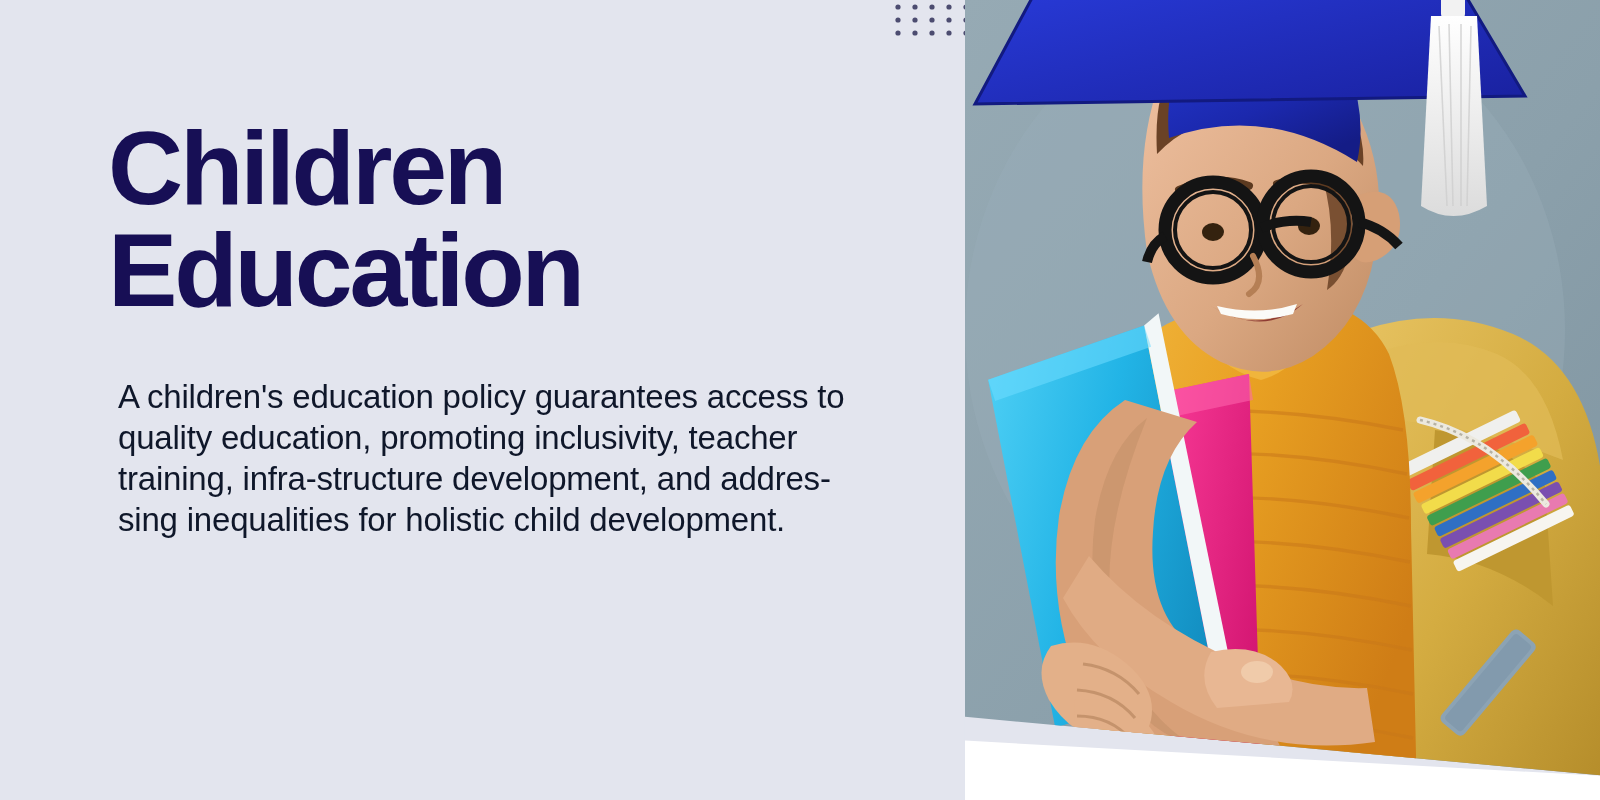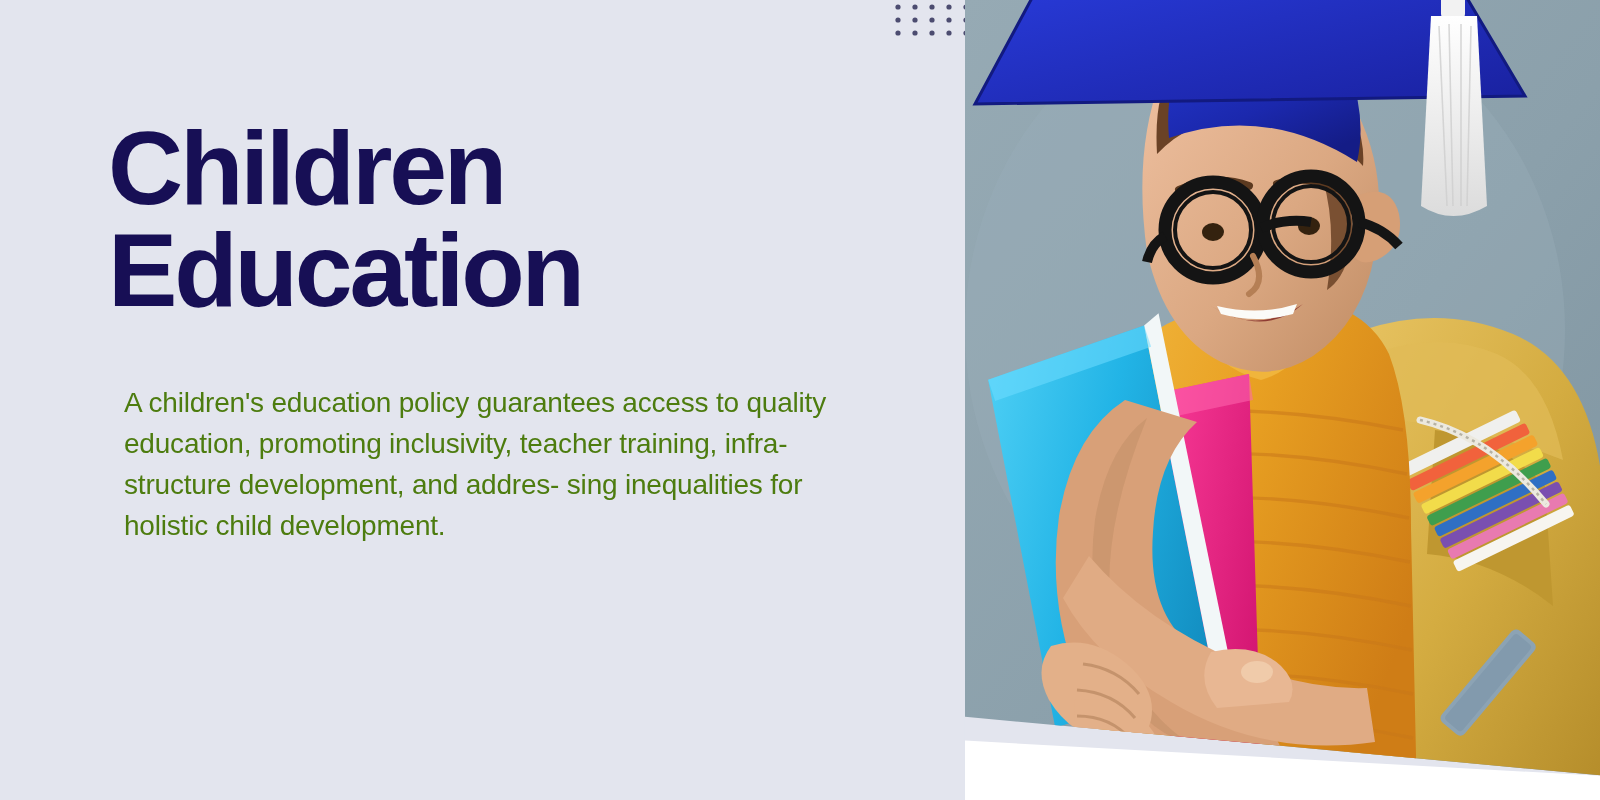--- a/index.html
+++ b/index.html
@@ -38,27 +38,27 @@
     font-weight: 700;
     font-size: 104px;
     line-height: 0.98;
     letter-spacing: -3.2px;
     color: #170f55;
     margin: 0;
     white-space: pre-line;
   }
 
   .body-copy {
-    margin: 16px;
+    margin: 10px;
     padding-top: 44px;
     font-family: "Liberation Sans", sans-serif;
-    font-size: 28px;
+    font-size: 33px;
     line-height: 41px;
     letter-spacing: -0.2px;
-    color: #4d7c0f;
+    color: #0f172a;
     max-width: 775px;
   }
 
   
   .dot-grid {
     position: absolute;
     left: 893px;
     top: -9px;
     width: 84px;
     height: 46px;

